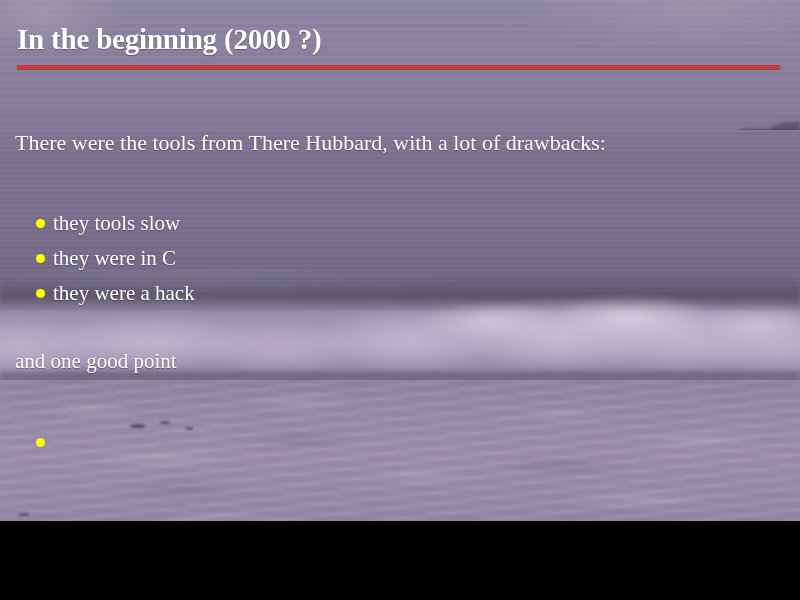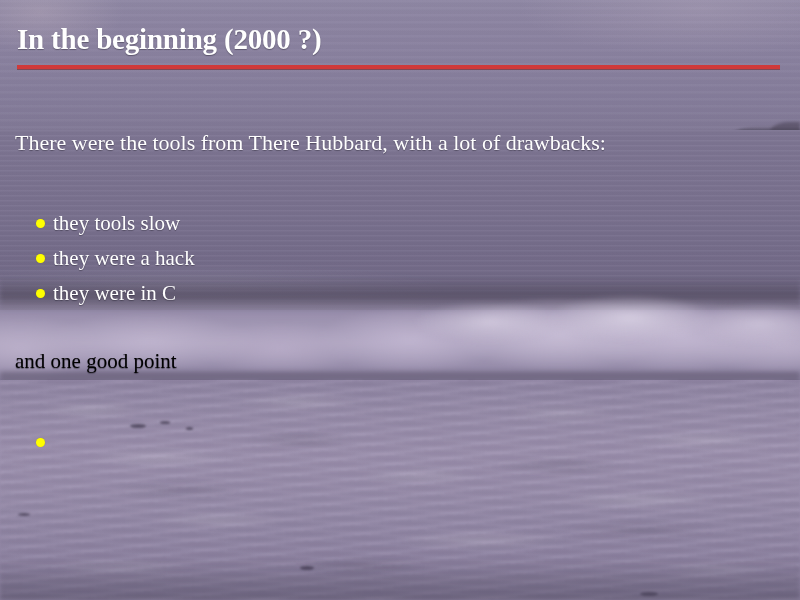--- a/index.html
+++ b/index.html
@@ -4,21 +4,21 @@
 <title>Slide</title>
 <style>
   html, body {
     margin: 0;
     padding: 0;
     background: #000;
   }
   #slide {
     position: relative;
     width: 800px;
-    height: 600px;
+    height: 521px;
     overflow: hidden;
     font-family: "Liberation Serif", "DejaVu Serif", serif;
     background: #7d7593;
   }
 
   
   .bg-layer { position: absolute; left: 0; top: 0; width: 800px; height: 600px; }
 
   
   .bg-sky {
@@ -272,21 +272,21 @@
     color: #ffffff;
     white-space: nowrap;
     text-shadow: 0 1px 1px rgba(40,36,52,0.5);
   }
 
   .midline {
     position: absolute;
     left: 15px;
     top: 349px;
     font-size: 21px;
-    color: #000000;
+    color: #ffffff;
     white-space: nowrap;
     text-shadow: 0 1px 1px rgba(40,36,52,0.5);
   }
 </style>
 </head>
 <body>
 
 <div id="slide">
 
   <div>
@@ -328,25 +328,25 @@
 
     <div class="intro">There were the tools from There Hubbard, with a lot of drawbacks:</div>
 
     <div class="bullets-a">
       <div class="bullet-row">
         <span class="bullet-dot" style="background: rgb(255, 255, 0);"></span>
         <span class="bullet-text">they tools slow</span>
       </div>
       <div class="bullet-row">
         <span class="bullet-dot" style="background: rgb(255, 255, 0);"></span>
-        <span class="bullet-text">they were a hack</span>
+        <span class="bullet-text">they were in C</span>
       </div>
       <div class="bullet-row">
         <span class="bullet-dot" style="background: rgb(255, 255, 0);"></span>
-        <span class="bullet-text">they were in C</span>
+        <span class="bullet-text">they were a hack</span>
       </div>
     </div>
 
     <div class="midline">and one good point</div>
 
     <div class="bullets-b">
       <div class="bullet-row">
         <span class="bullet-dot" style="background: rgb(255, 255, 0);"></span>
       </div>
     </div>

